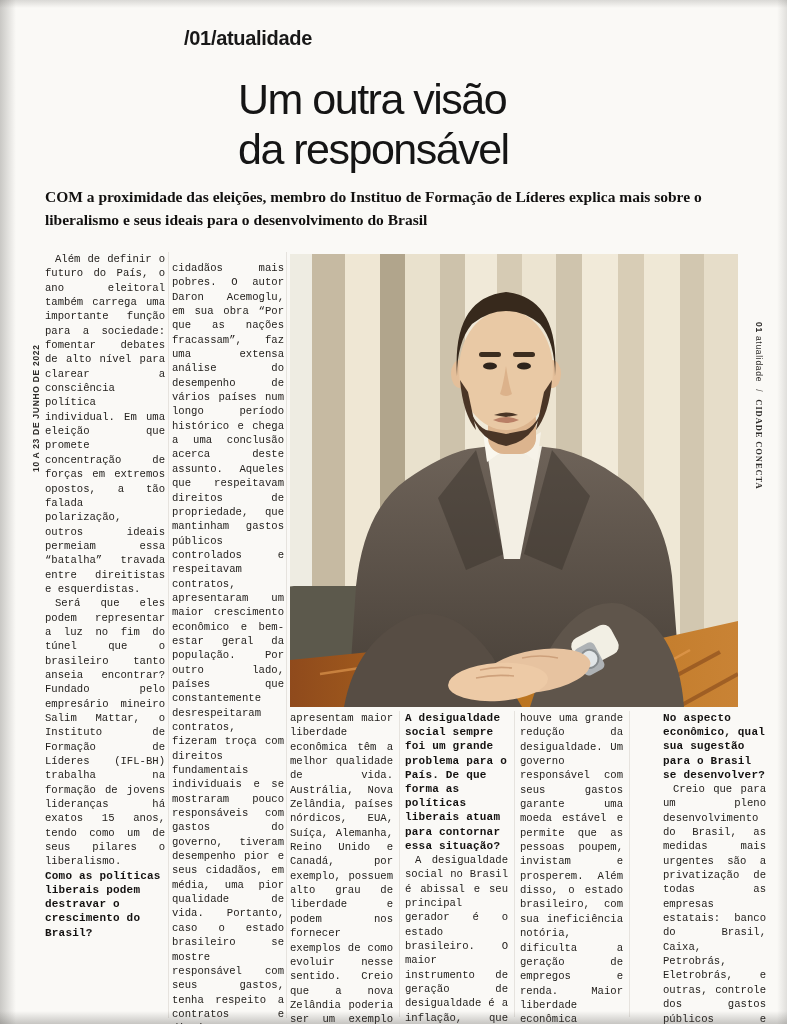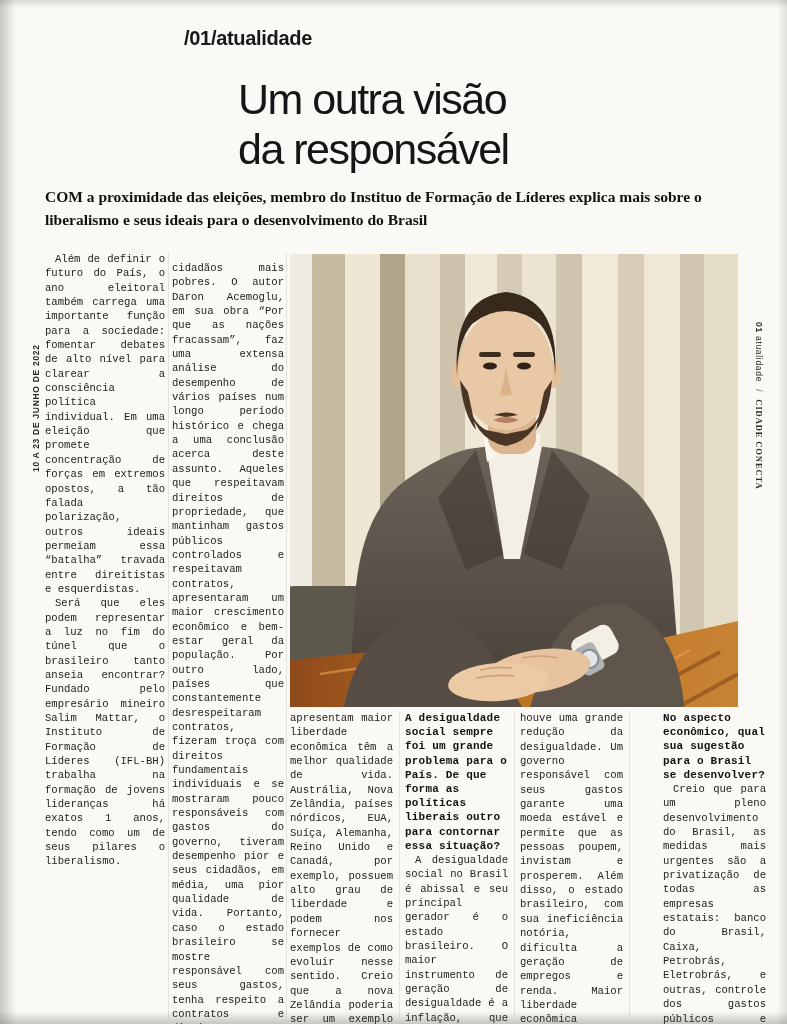--- a/index.html
+++ b/index.html
@@ -201,34 +201,35 @@
           <path d="M190,416 Q206,412 222,414"></path>
           <path d="M186,424 Q204,420 224,422"></path>
           <path d="M232,404 Q250,400 268,404"></path>
         </g>
       </g>
     </g>
   </svg>
 
   <div class="col col-1">
     <p class="p-indent">Além de definir o futuro do País, o ano eleitoral também carrega uma importante função para a sociedade: fomentar debates de alto nível para clarear a consciência política individual. Em uma eleição que promete concentração de forças em extremos opostos, a tão falada polarização, outros ideais permeiam essa “batalha” travada entre direitistas e esquerdistas.</p>
-    <p class="p-indent">Será que eles podem representar a luz no fim do túnel que o brasileiro tanto anseia encontrar? Fundado pelo empresário mineiro Salim Mattar, o Instituto de Formação de Líderes (IFL-BH) trabalha na formação de jovens lideranças há exatos 1 anos, tendo como um de seus pilares o liberalismo.</p>
+    <p class="p-indent">Será que eles podem representar a luz no fim do túnel que o brasileiro tanto anseia encontrar? Fundado pelo empresário mineiro Salim Mattar, o Instituto de Formação de Líderes (IFL-BH) trabalha na formação de jovens lideranças há exatos 15 anos, tendo como um de seus pilares o liberalismo.</p>
+    <p class="q">Como as políticas liberais podem destravar o crescimento do Brasil?</p>
   </div>
 
   <div class="col col-2">
     <p>cidadãos mais pobres. O autor Daron Acemoglu, em sua obra “Por que as nações fracassam”, faz uma extensa análise do desempenho de vários países num longo período histórico e chega a uma conclusão acerca deste assunto. Aqueles que respeitavam direitos de propriedade, que mantinham gastos públicos controlados e respeitavam contratos, apresentaram um maior crescimento econômico e bem-estar geral da população. Por outro lado, países que constantemente desrespeitaram contratos, fizeram troça com direitos fundamentais individuais e se mostraram pouco responsáveis com gastos do governo, tiveram desempenho pior e seus cidadãos, em média, uma pior qualidade de vida. Portanto, caso o estado brasileiro se mostre responsável com seus gastos, tenha respeito a contratos e direitos individuais, retire impedimentos à geração de emprego e prosperidade, poderá se soltar das amarras que nos seguram no subdesenvolvimento há tantos anos.</p>
     <p class="p-indent">Quando se mede o Índice de Desenvolvimento Humano (IDH), os países que</p>
   </div>
 
   <div class="col col-3">
     <p>apresentam maior liberdade econômica têm a melhor qualidade de vida. Austrália, Nova Zelândia, países nórdicos, EUA, Suíça, Alemanha, Reino Unido e Canadá, por exemplo, possuem alto grau de liberdade e podem nos fornecer exemplos de como evoluir nesse sentido. Creio que a nova Zelândia poderia ser um exemplo interessante de mudança de política econômica. Nos anos 1980, após diversas crises e longo período de estagnação, o país deu uma guinada no sentido da liberdade econômica.</p>
   </div>
 
   <div class="col col-4">
-    <p class="q">A desigualdade social sempre foi um grande problema para o País. De que forma as políticas liberais outro para contornar essa situação?</p>
+    <p class="q">A desigualdade social sempre foi um grande problema para o País. De que forma as políticas liberais atuam para contornar essa situação?</p>
     <p class="p-indent">A desigualdade social no Brasil é abissal e seu principal gerador é o estado brasileiro. O maior instrumento de geração de desigualdade é a inflação, que corrói o poder de compra das pessoas, tornando-as mais pobres a cada dia. Após a criação do plano real, em 1994,</p>
   </div>
 
   <div class="col col-5">
     <p>houve uma grande redução da desigualdade. Um governo responsável com seus gastos garante uma moeda estável e permite que as pessoas poupem, invistam e prosperem. Além disso, o estado brasileiro, com sua ineficiência notória, dificulta a geração de empregos e renda. Maior liberdade econômica significa que será mais fácil abrir um negócio, mais fácil contratar pessoas, a carga tributária diminui. Cria-se um círculo virtuoso de desenvolvimento. No final, o bem-estar das pessoas aumenta.</p>
   </div>
 
   <div class="col col-6">
     <p class="q q-first">No aspecto econômico, qual sua sugestão para o Brasil se desenvolver?</p>
     <p class="p-indent">Creio que para um pleno desenvolvimento do Brasil, as medidas mais urgentes são a privatização de todas as empresas estatais: banco do Brasil, Caixa, Petrobrás, Eletrobrás, e outras, controle dos gastos públicos e extinção do fundo partidário e eleitoral, sobretudo a abertura econômica com ampla redução da carga tributária e barreiras ao comércio internacional.</p>

